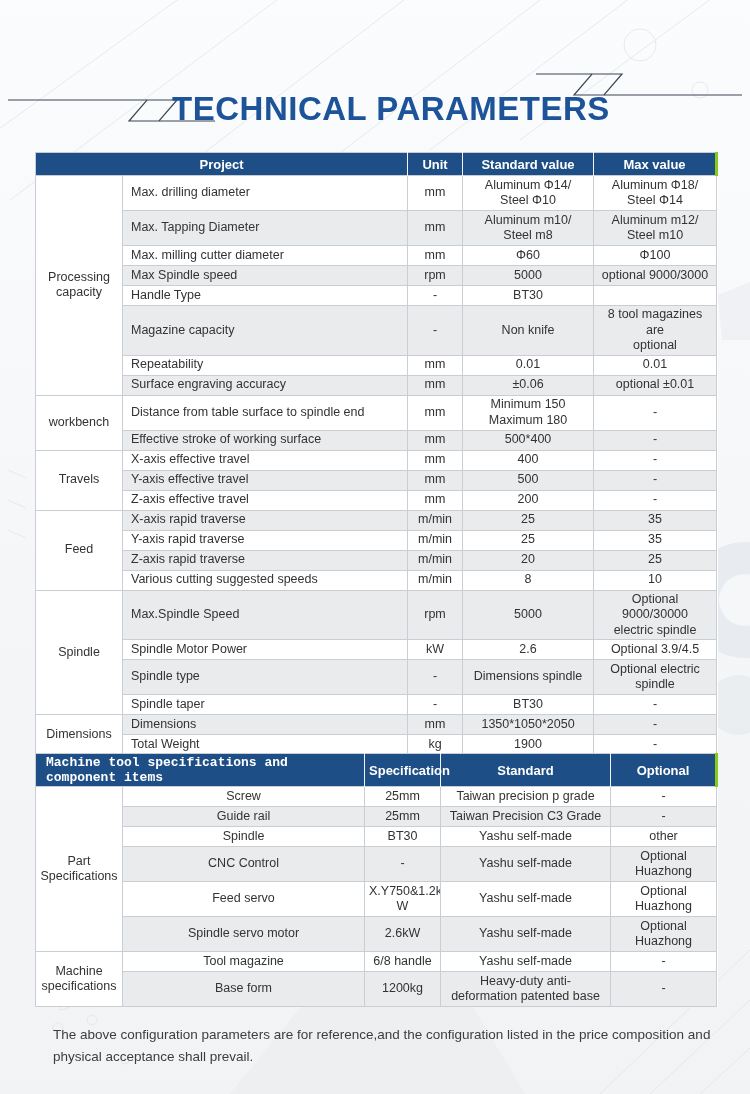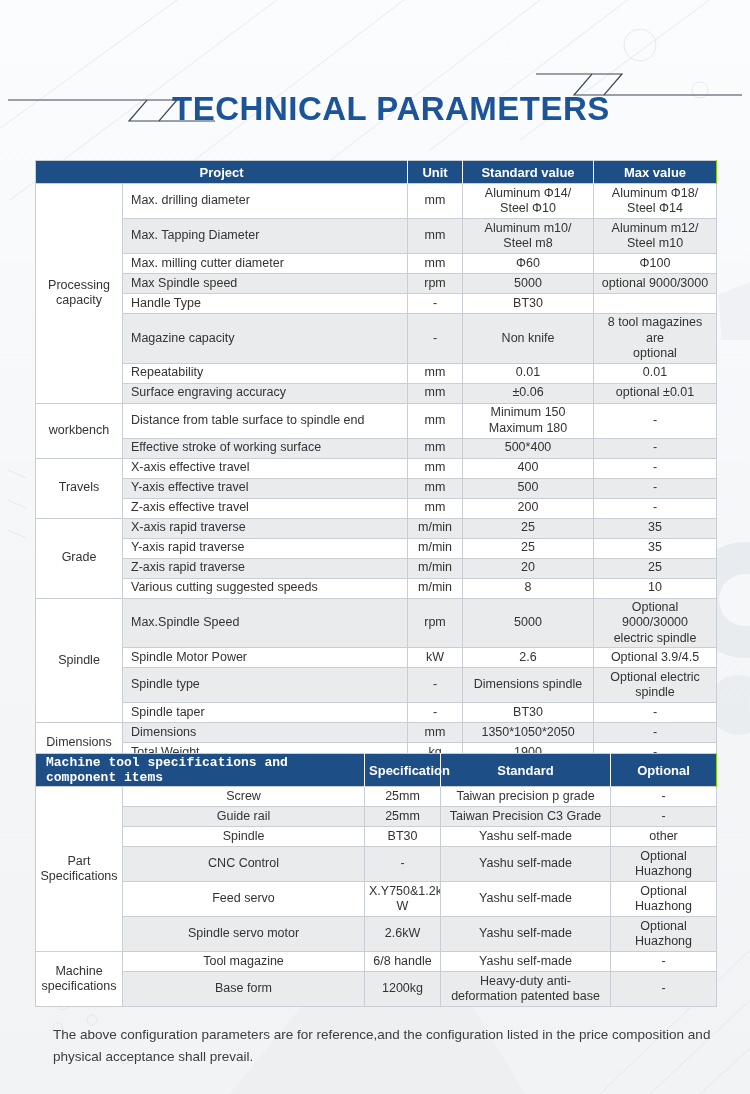--- a/index.html
+++ b/index.html
@@ -9,27 +9,27 @@
     font-family:"Liberation Sans", sans-serif;
   }
   .bg{position:absolute;left:0;top:0;z-index:0;}
   .deco{position:absolute;left:0;top:0;z-index:1;}
   .title{
     position:absolute;top:74px;left:0;width:100%;margin:16px;text-align:center;
     font-size:33px;font-weight:bold;color:#1d5499;letter-spacing:0.5px;z-index:2;
   }
   table{border-collapse:collapse;table-layout:fixed;background:#fff;position:absolute;z-index:2;
         border:1px solid #c9ced4;}
-  .t1{left:35px;top:152px;width:681px;margin-top:8px;}
+  .t1{left:35px;top:152px;width:681px;}
   .t2{left:35px;top:753px;width:681px;}
   th{
     background:#1d4e85;color:#ffffff;font-weight:600;font-size:13px;height:20px;
     padding:1px 4px;border-right:1px solid #f2f4f7;vertical-align:middle;text-align:center;
   }
-  th:last-child{border-right:1px solid #84cc16;}
+  th:last-child{border-right:3px solid #84cc16;}
   .t2 th.left{text-align:left;padding-left:10px;font-family:Liberation Mono, monospace;}
   td{
     border:1px solid #c9ced4;font-size:12.5px;color:#333;text-align:center;
     padding:1px 4px;line-height:15.5px;white-space:pre-line;vertical-align:middle;overflow:hidden;
   }
   td.item{text-align:left;padding-left:8px;}
   td.group{background:#fff;}
   tr.h1{height:20px;}
   tr.h2{height:35px;}
   tr.odd{background:#eaebec;}
@@ -186,21 +186,21 @@
           <td>500</td>
           <td>-</td>
         </tr>
         <tr class="even h1">
           <td class="item">Z-axis effective travel</td>
           <td>mm</td>
           <td>200</td>
           <td>-</td>
         </tr>
         <tr class="odd h1">
-          <td rowspan="4" class="group">Grade</td>
+          <td rowspan="4" class="group">Feed</td>
           <td class="item">X-axis rapid traverse</td>
           <td>m/min</td>
           <td>25</td>
           <td>35</td>
         </tr>
         <tr class="even h1">
           <td class="item">Y-axis rapid traverse</td>
           <td>m/min</td>
           <td>25</td>
           <td>35</td>

